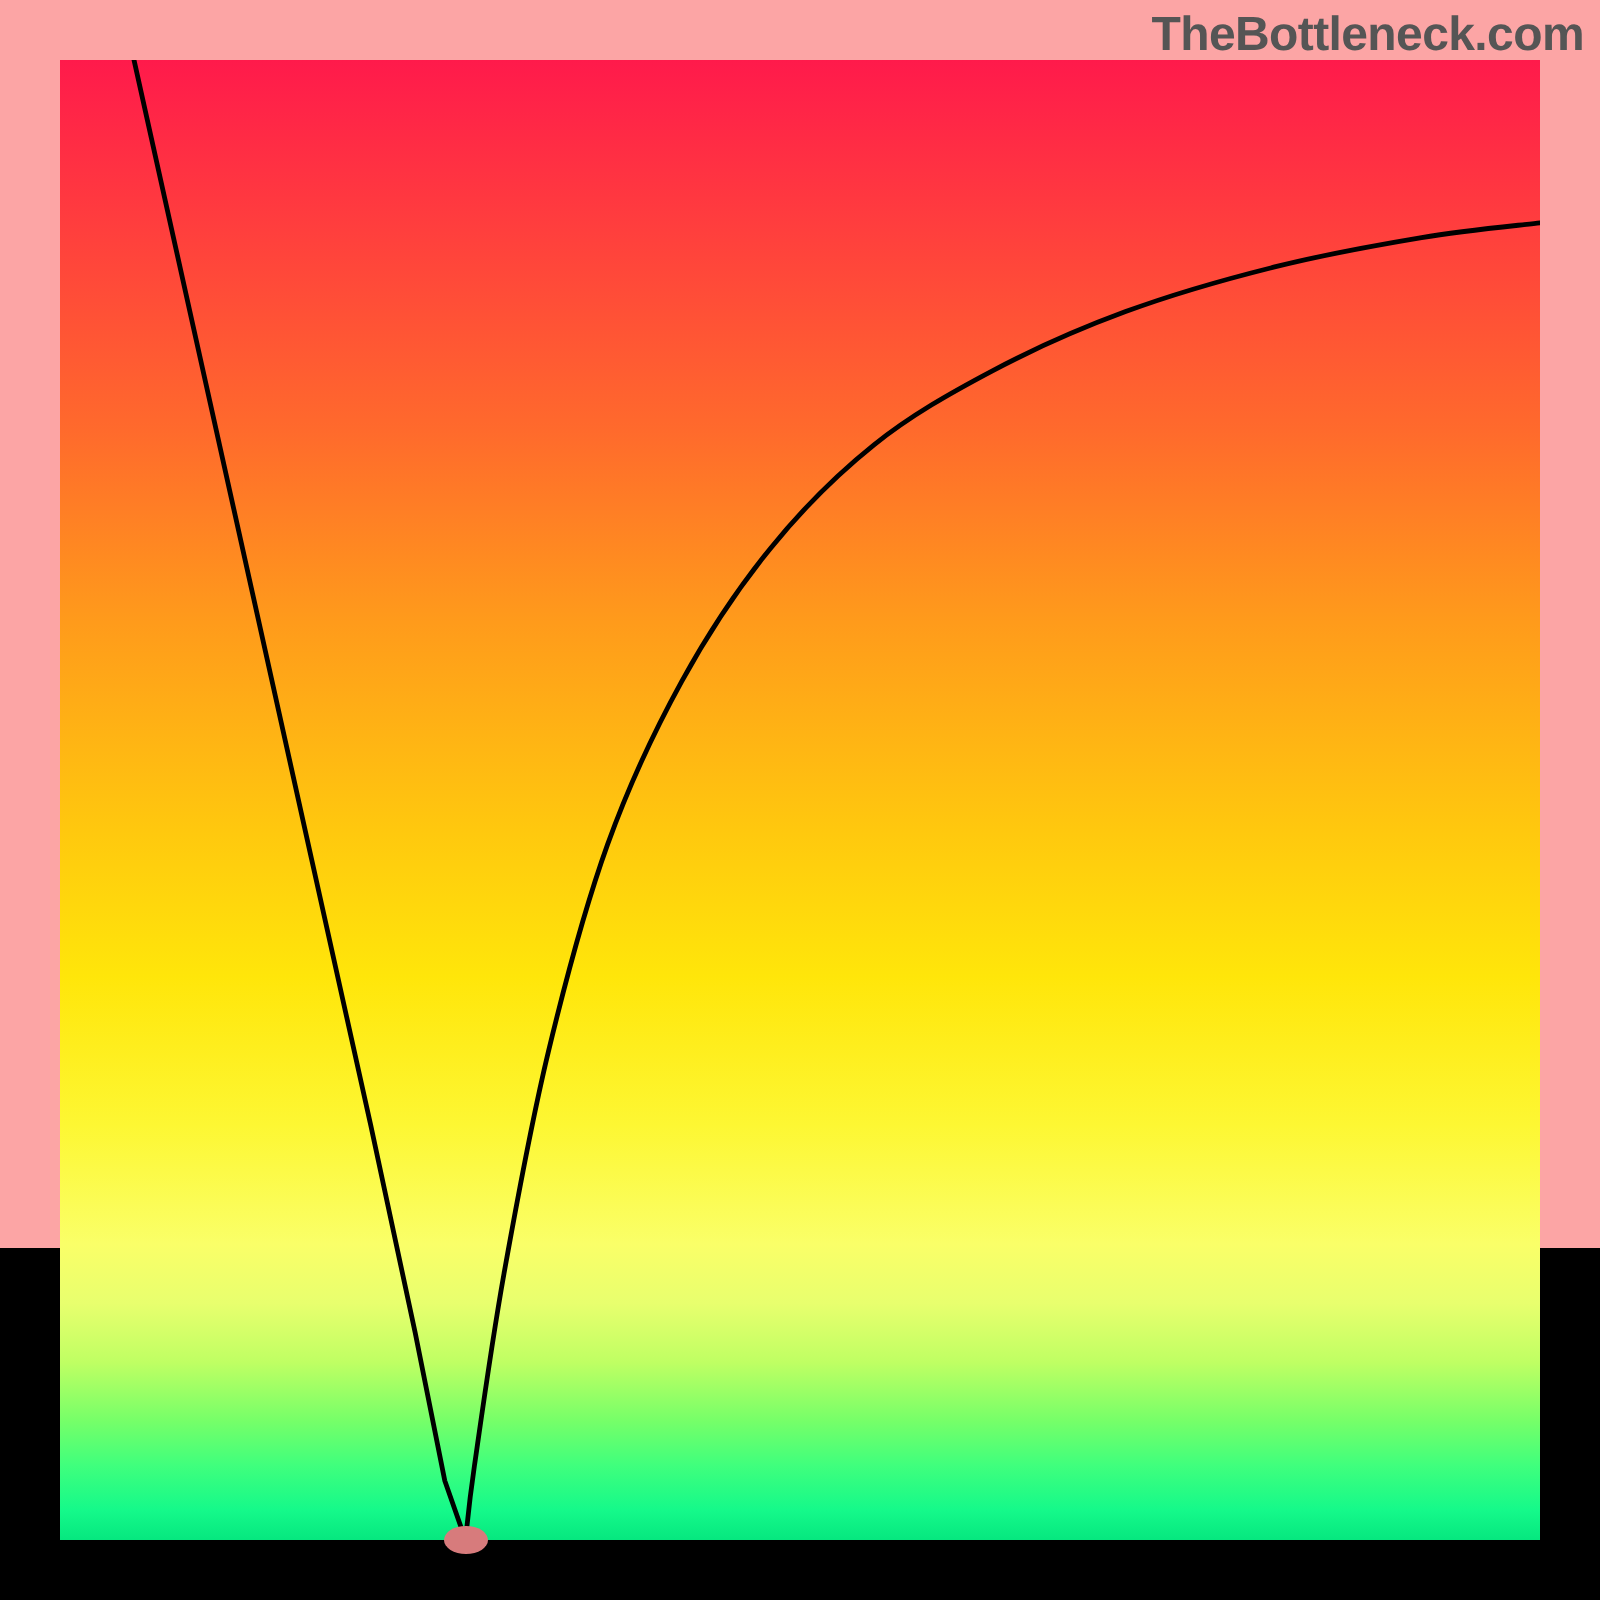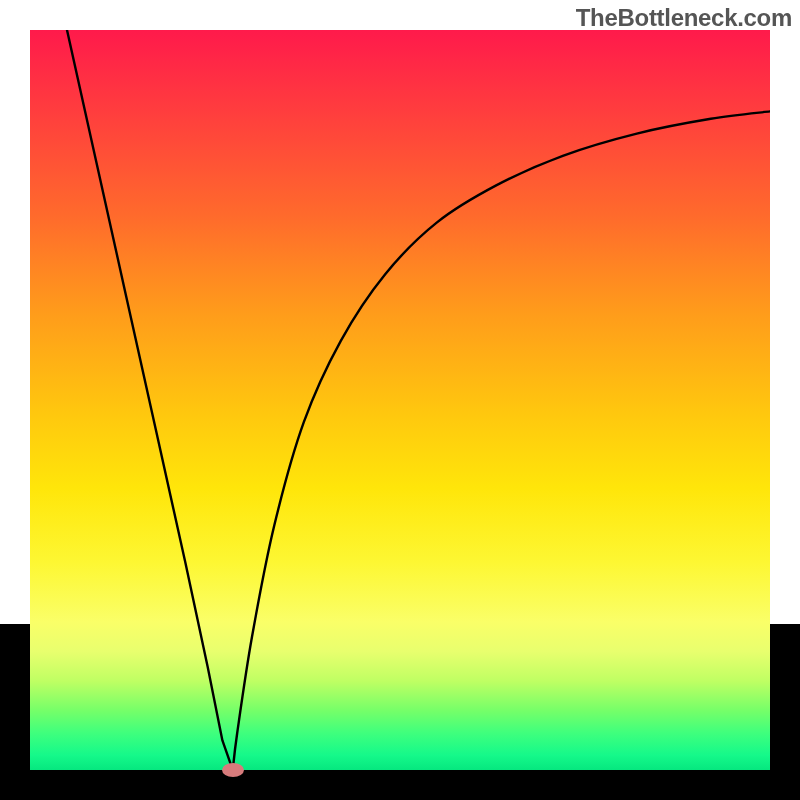--- a/index.html
+++ b/index.html
@@ -8,21 +8,21 @@
     width: 800px;
     height: 800px;
     background: #000;
     font-family: Arial, Helvetica, sans-serif;
     overflow: hidden;
   }
   .frame {
     position: relative;
     width: 800px;
     height: 624px;
-    background: #ffffff;
+    background: #fca5a5;
   }
   .watermark {
     position: absolute;
     top: 4px;
     right: 8px;
     color: #555;
     font-size: 24px;
     font-weight: bold;
     font-family: Arial, Helvetica, sans-serif;
     letter-spacing: -0.3px;

